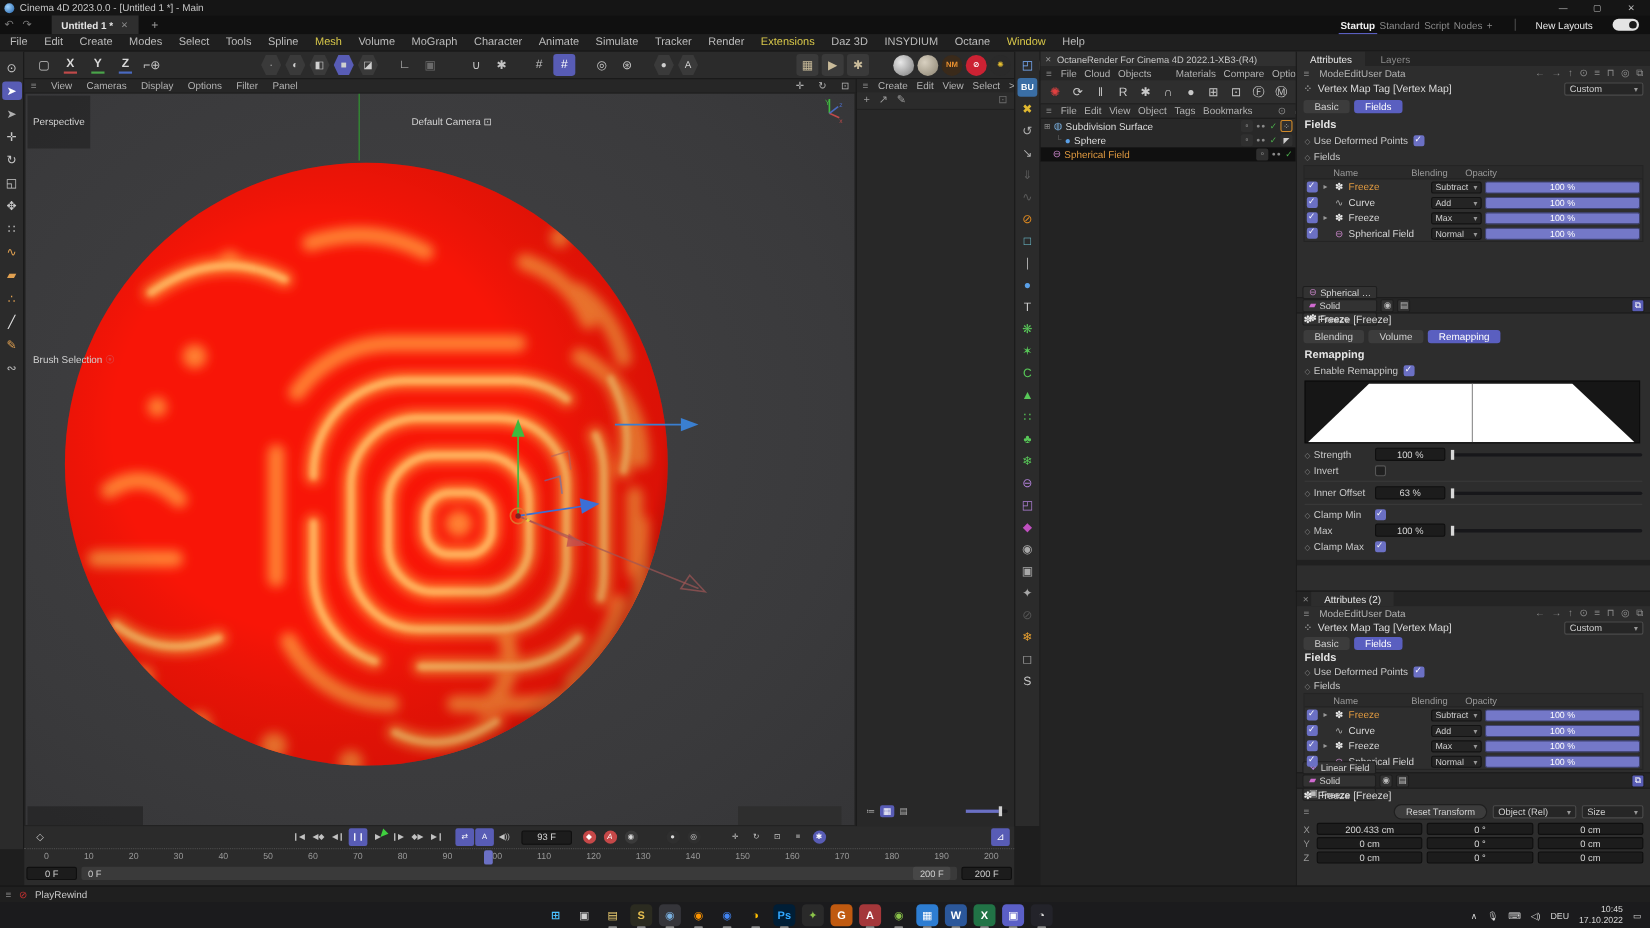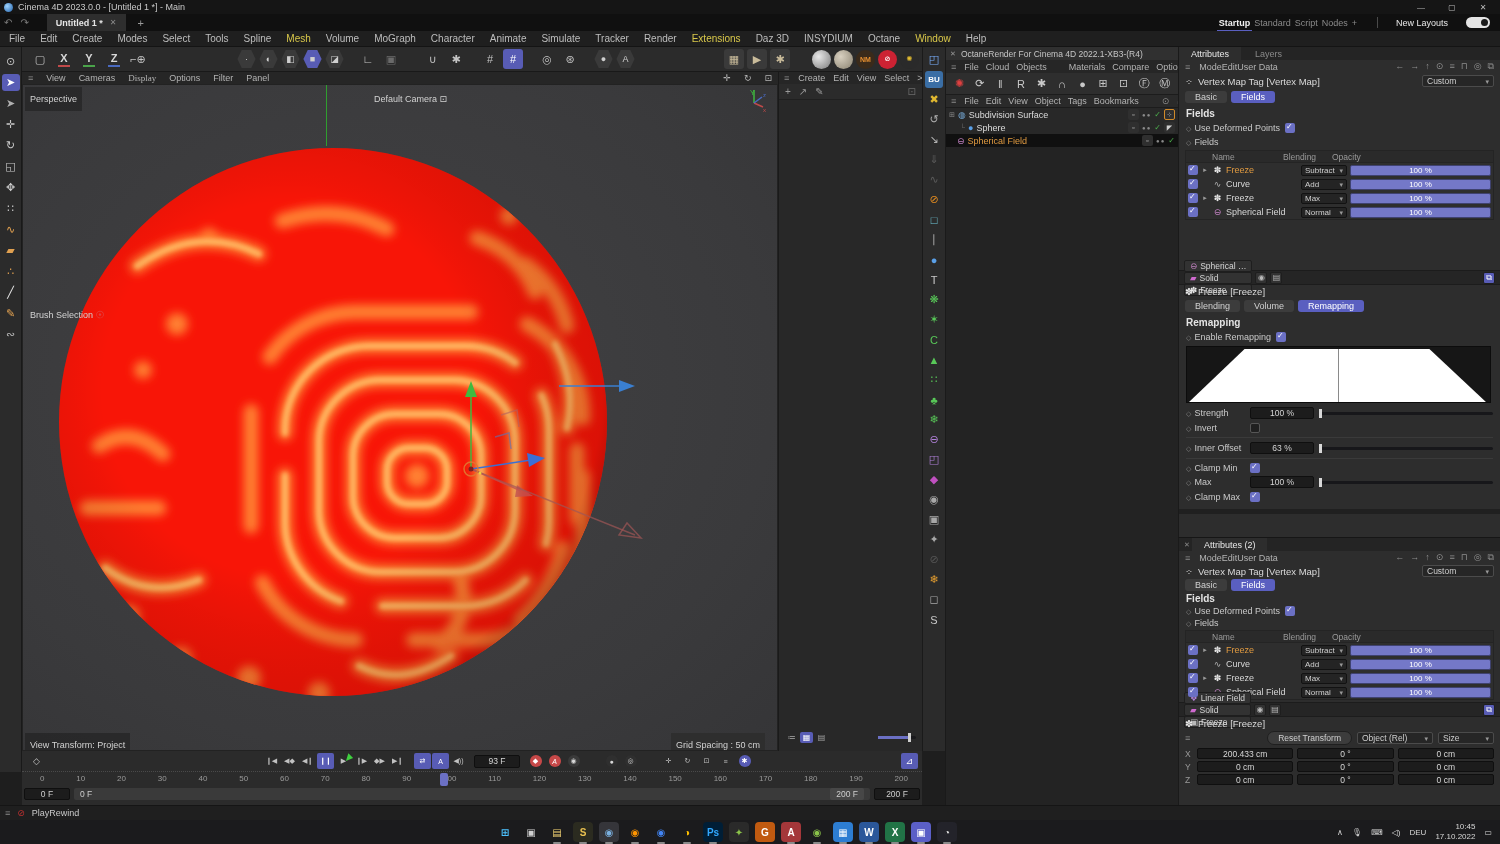--- a/index.html
+++ b/index.html
@@ -34,21 +34,21 @@
   .hexbtn.active{background:#585cb5;}
   .gap8{width:8px;} .gap16{width:16px;} .gap40{width:40px;}
   .matball{width:19px;height:19px;border-radius:50%;display:flex;align-items:center;justify-content:center;font-size:7px;font-weight:bold;}
   
   #leftstrip{left:0;top:47px;width:22px;height:725px;background:#2b2b2b;border-right:1px solid #191919;display:flex;flex-direction:column;align-items:center;gap:4px;padding-top:6px;}
   #leftstrip .tool{width:18px;height:17px;border-radius:3px;display:flex;align-items:center;justify-content:center;font-size:11px;}
   #leftstrip .tool.active{background:#585cb5;}
   
   #vpmenu{left:22px;top:72px;width:756px;height:12px;background:#262626;display:flex;align-items:center;gap:13px;font-size:9px;color:#b3b3b3;padding:0 6px;}
   #canvas{left:22px;top:84px;width:756px;height:667px;background:radial-gradient(ellipse at 45% 45%,#424244 0%,#3a3a3c 70%,#353537 100%);overflow:hidden;border:1px solid #222;}
-  .vplabel{position:absolute;font-size:9px;color:#d2d2d2;background:rgba(30,30,30,.55);padding:7px 5px;}
+  .vplabel{position:absolute;font-size:9px;color:#d2d2d2;background:rgba(30,30,30,.55);padding:19px 5px;}
   #world-y-line{position:absolute;left:303px;top:0;width:1px;height:61px;background:#2f9e2f;}
   #sphere{position:absolute;left:34px;top:61px;width:552px;height:552px;}
   #gizmo{position:absolute;left:0;top:0;width:756px;height:667px;pointer-events:none;}
   #vp-axis{position:absolute;right:8px;top:2px;width:26px;height:26px;}
   
   #midpanel{left:778px;top:72px;width:144px;height:679px;background:#282828;border-left:1px solid #1a1a1a;}
   #midpanel .mrow{display:flex;align-items:center;gap:9px;font-size:9px;color:#b3b3b3;height:12px;padding:0 5px;background:#262626;}
   #midpanel .trow{display:flex;align-items:center;gap:8px;height:16px;padding:0 6px;color:#9a9a9a;font-size:10px;background:#2b2b2b;border-bottom:1px solid #202020;}
   #mid-bottom{position:absolute;left:0;bottom:8px;width:100%;display:flex;align-items:center;gap:2px;padding:0 6px;}
   .minibtn{width:13px;height:11px;border-radius:2px;display:flex;align-items:center;justify-content:center;color:#aaa;font-size:8px;}
@@ -270,21 +270,21 @@
     <span class="tool" style="color: rgb(224, 160, 80);">∿</span>
     <span class="tool" style="color: rgb(224, 160, 80);">▰</span>
     <span class="tool" style="color: rgb(224, 160, 80);">∴</span>
     <span class="tool" style="color: rgb(232, 232, 232);">╱</span>
     <span class="tool" style="color: rgb(224, 160, 80);">✎</span>
     <span class="tool" style="color: rgb(184, 184, 184);">∾</span>
   </div>
 
 <div id="vpmenu" class="abs">
   <span style="color:#8a8a8a;">≡</span>
-  <span><span style="margin-right:13px;">View</span><span style="margin-right:13px;">Cameras</span><span style="margin-right:13px;font-family:Liberation Serif, serif;">Display</span><span style="margin-right:13px;">Options</span><span style="margin-right:13px;">Filter</span><span style="margin-right:13px;">Panel</span></span>
+  <span><span style="margin-right:13px;">View</span><span style="margin-right:13px;">Cameras</span><span style="margin-right:13px;">Display</span><span style="margin-right:13px;">Options</span><span style="margin-right:13px;">Filter</span><span style="margin-right:13px;">Panel</span></span>
   <span class="grow"></span>
   <span>✛</span>
   <span>↻</span>
   <span>⊡</span>
 </div>
 
 <div id="canvas" class="abs">
   <div id="world-y-line"></div>
 
   <svg id="sphere" viewBox="0 0 552 552">

